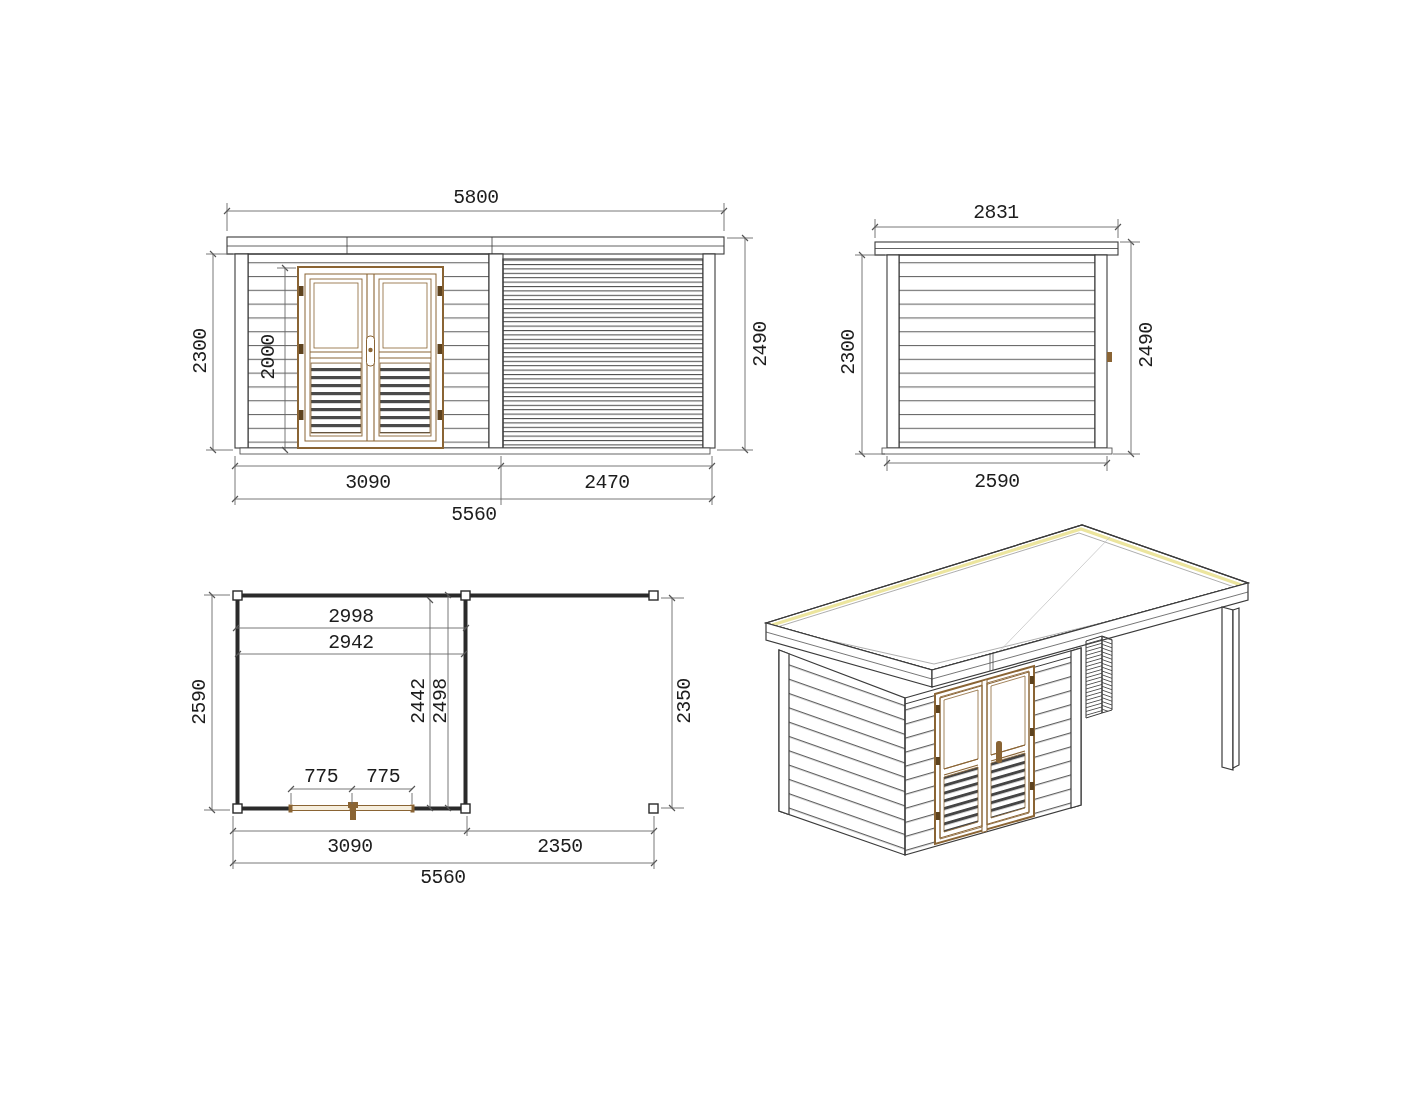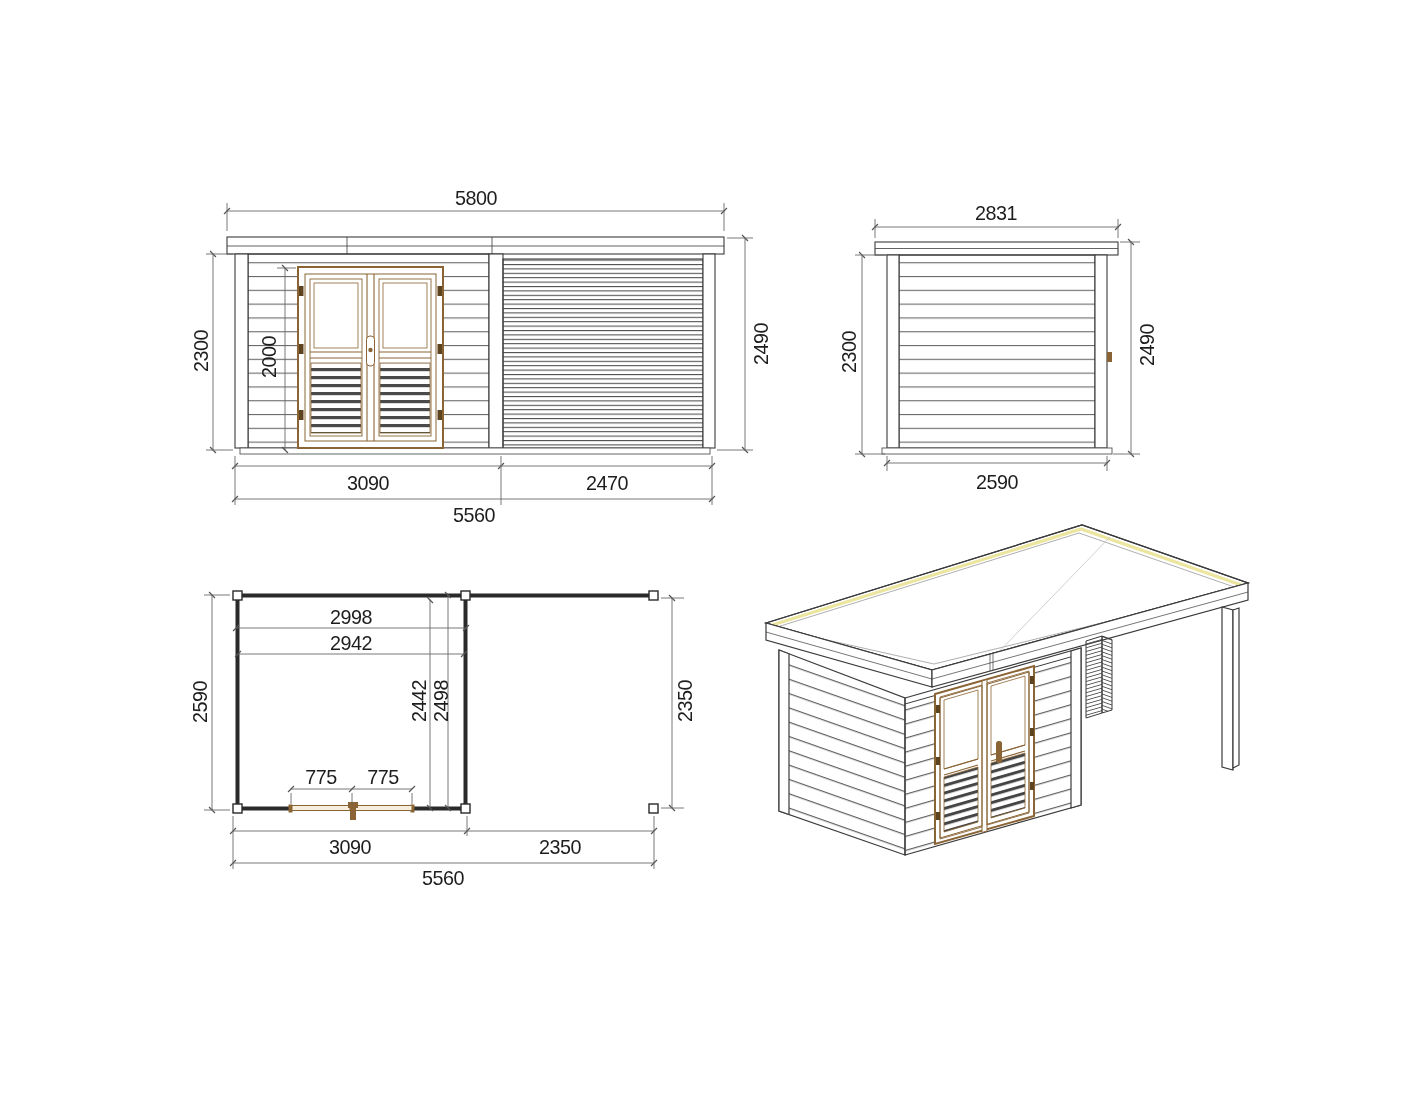--- a/index.html
+++ b/index.html
@@ -1,17 +1,17 @@
 <!DOCTYPE html>
 <html><head>
 <meta charset="utf-8">
 <style>
   html,body{margin:0;padding:0;background:#ffffff;}
   .canvas{position:relative;width:1422px;height:1100px;background:#ffffff;overflow:hidden;
-          font-family:Liberation Sans, sans-serif;}
+          font-family:Liberation Mono, monospace;}
   svg{position:absolute;left:0;top:0;}
   .dim-label{position:absolute;transform:translate(-50%,-50%) scaleX(.94);
              font-size:21px;color:#1d1d1d;letter-spacing:-0.5px;white-space:nowrap;line-height:1;}
   .dim-label.rot{transform:translate(-50%,-50%) rotate(-90deg) scaleX(.94);}
 </style>
 </head>
 <body>
 
 <div class="canvas">
 

